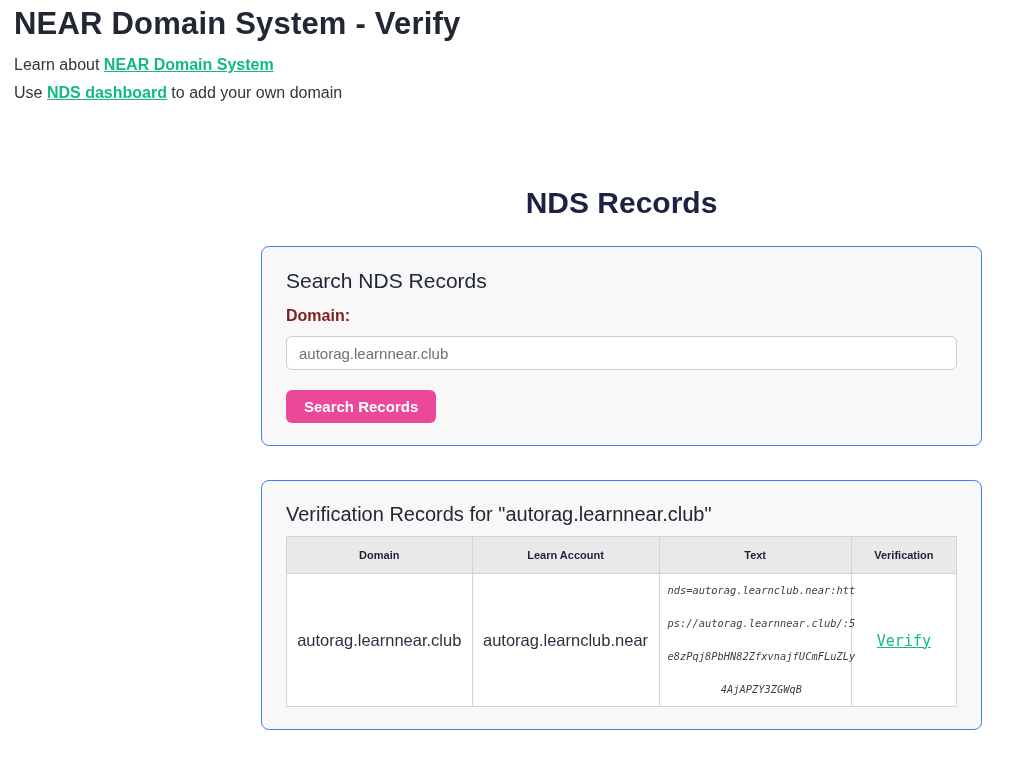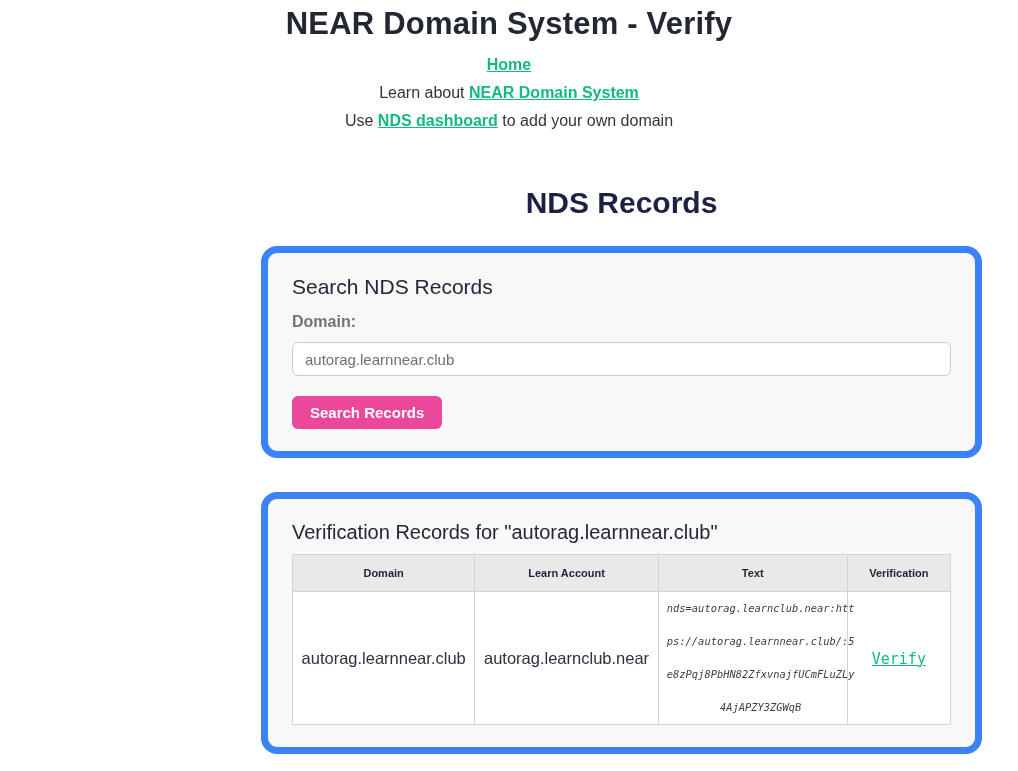--- a/index.html
+++ b/index.html
@@ -6,50 +6,50 @@
   html, body { margin: 0; padding: 0; }
   body {
     width: 1018px; height: 771px;
     background: #ffffff;
     font-family: "Liberation Sans", sans-serif;
     color: #2f343c;
     overflow: hidden;
     position: relative;
   }
   
-  .site-header { position: absolute; left: 14px; top: 0; width: 990px; text-align: center; }
+  .site-header { position: absolute; left: 14px; top: 0; width: 990px; }
   .site-header h1 {
     margin: 6px 0 9px 0;
     font-size: 31px; font-weight: 700;
     color: #222733; letter-spacing: 0.2px;
   }
   .hline { font-size: 16px; line-height: 28px; color: #31353b; }
   a.green-link {
     color: #12b980; font-weight: 700; text-decoration: underline; cursor: pointer;
   }
   
   .main-col { position: absolute; left: 234px; top: 182px; width: 748px; padding-left: 27px; }
   .section-title {
     margin: 0 0 22px 0; text-align: center;
     font-size: 30px; line-height: 42px; font-weight: 700; color: #1d2142;
   }
   .card {
     background: #f8f8f8;
-    border: 7px solid #3b82f6;
-    border-radius: 16px;
+    border: 1px solid #3b82f6;
+    border-radius: 8px;
     padding: 22px 24px;
   }
   .card + .card { margin-top: 34px; }
   .card h3 {
     margin: 0 0 14px 0; font-weight: 400;
     font-size: 21px; color: #21273a;
   }
   .field-label {
     display: block; font-size: 16px; font-weight: 700;
-    color: #737373; margin: 0 0 11px 0;
+    color: #7f1d1d; margin: 0 0 11px 0;
   }
   .domain-input {
     width: 100%; height: 34px;
     border: 1px solid #c9cbce; border-radius: 6px;
     background: #ffffff; padding: 0 12px;
     font-family: "Liberation Sans", sans-serif;
     font-size: 15px; color: #6e7076;
     outline: none;
   }
   .search-btn {
@@ -92,23 +92,20 @@
     font-size: 15px; color: #12b980;
     text-decoration: underline; cursor: pointer;
   }
 </style>
 </head>
 <body>
 
 <header class="site-header">
   <h1>NEAR Domain System - Verify</h1>
   <div class="hline">
-    <a class="green-link" href="#">Home</a>
-  </div>
-  <div class="hline">
     <span>Learn about </span><a class="green-link" href="#">NEAR Domain System</a>
   </div>
   <div class="hline">
     <span>Use </span><a class="green-link" href="#">NDS dashboard</a><span> to add your own domain</span>
   </div>
 </header>
 
 <main class="main-col">
   <h2 class="section-title">NDS Records</h2>
 

